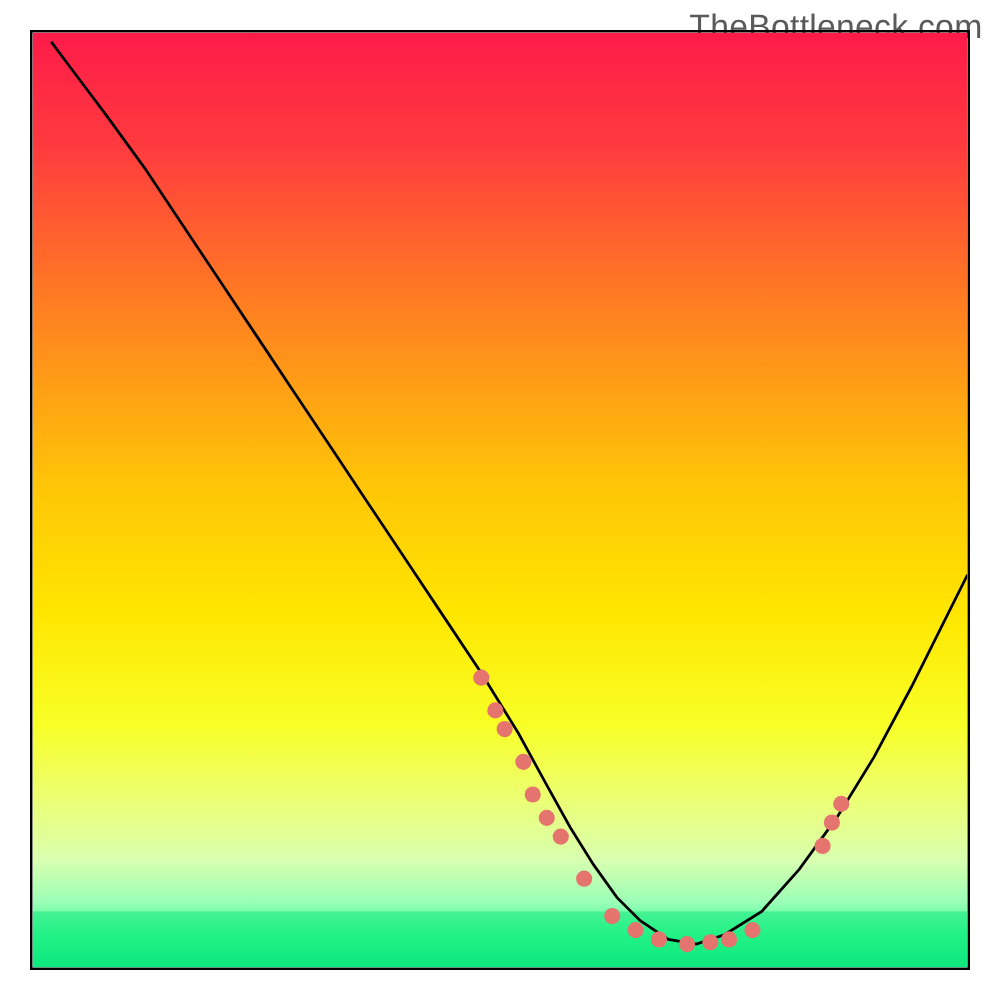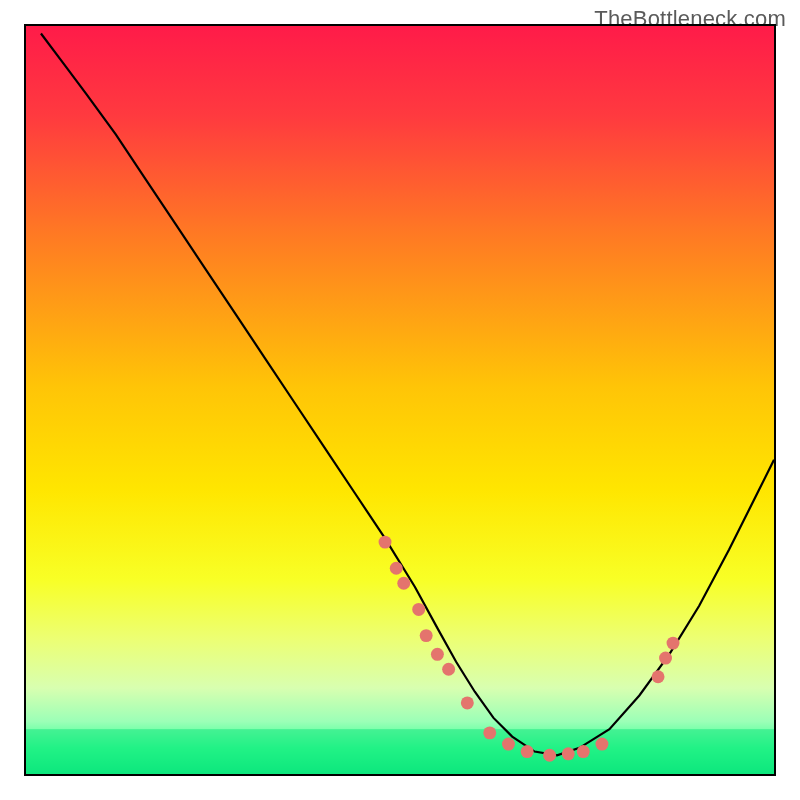--- a/index.html
+++ b/index.html
@@ -13,21 +13,21 @@
   .stage {
     position: relative;
     width: 800px;
     height: 800px;
     background: #ffffff;
   }
   .watermark {
     position: absolute;
     top: 6px;
     right: 14px;
-    font-size: 22px;
+    font-size: 27px;
     color: #5a5a5a;
     letter-spacing: 0.2px;
     font-weight: 500;
   }
   .plot {
     position: absolute;
     left: 24px;
     top: 24px;
     width: 752px;
     height: 752px;

